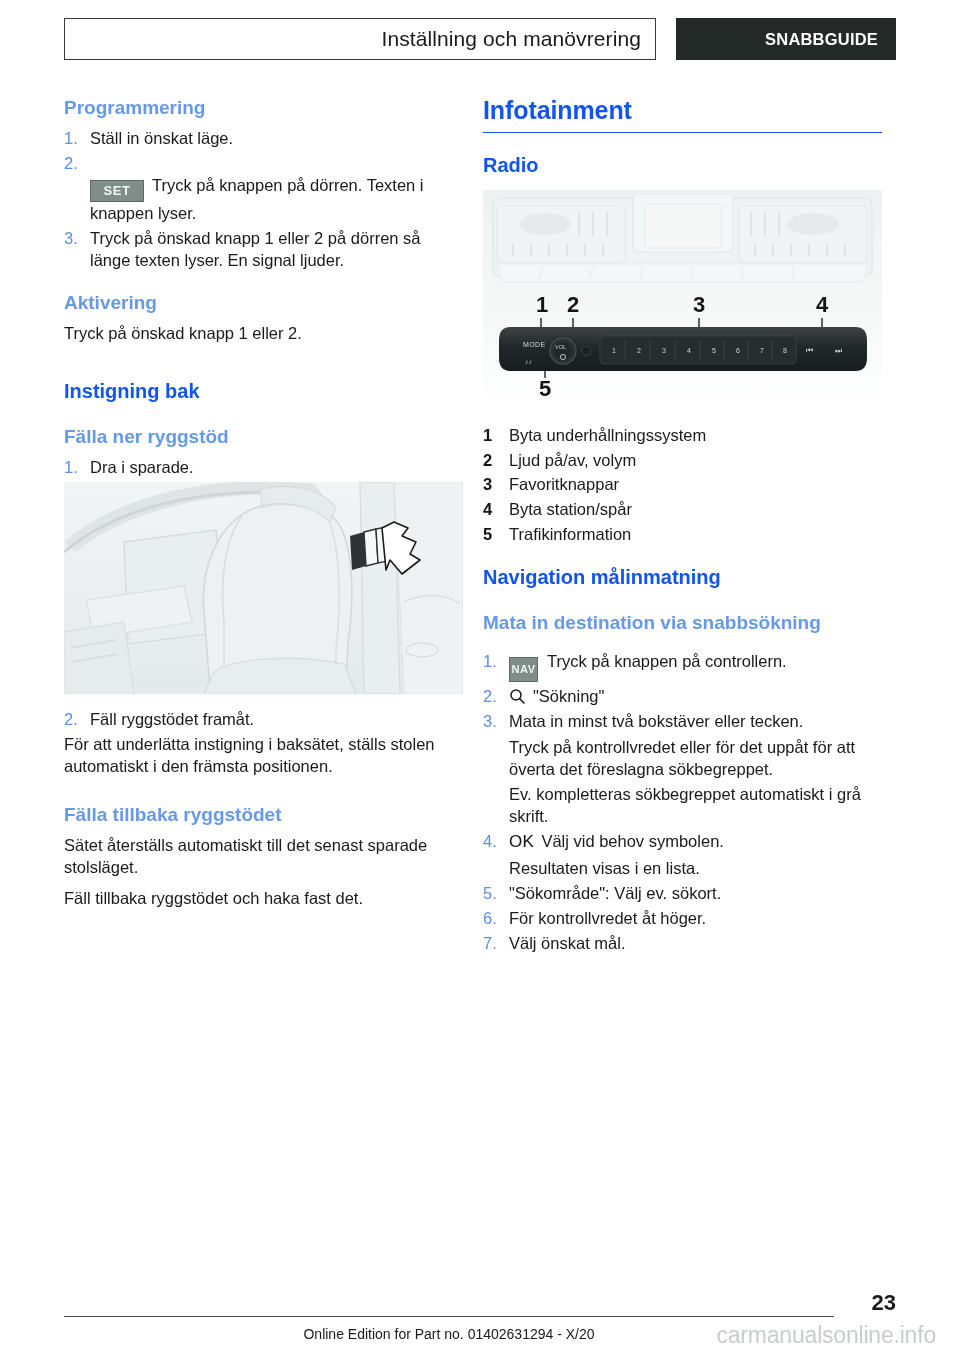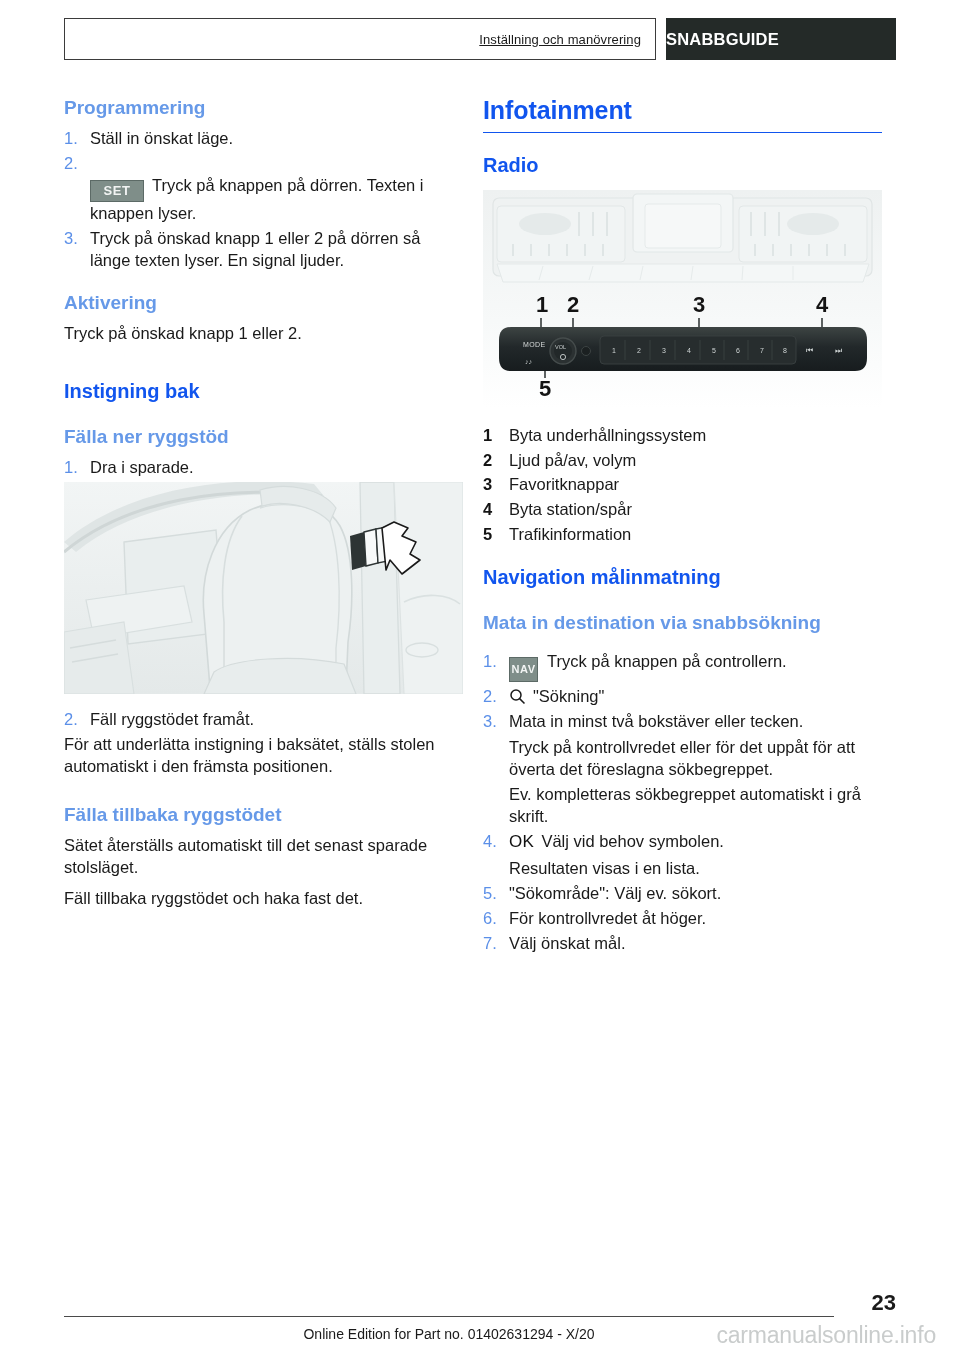--- a/index.html
+++ b/index.html
@@ -30,31 +30,31 @@
     flex: 0 0 592px;
     border: 1px solid #3b3b3b;
     background: #ffffff;
     display: flex;
     align-items: center;
     justify-content: flex-end;
     padding-right: 14px;
     box-sizing: border-box;
   }
   .header-tab-label {
-    font-size: 13px;
+    font-size: 21px;
     color: #1a1a1a;
     letter-spacing: 0.1px;
-    text-decoration: underline;
   }
   .header-chapter {
     flex: 1 1 auto;
-    margin-left: 10px;
+    margin-left: 20px;
     background: #242a28;
     display: flex;
     align-items: center;
+    justify-content: flex-end;
     padding-right: 18px;
     box-sizing: border-box;
   }
   .header-chapter-label {
     color: #ffffff;
     font-size: 16.5px;
     font-weight: bold;
     letter-spacing: 0.2px;
   }
 

